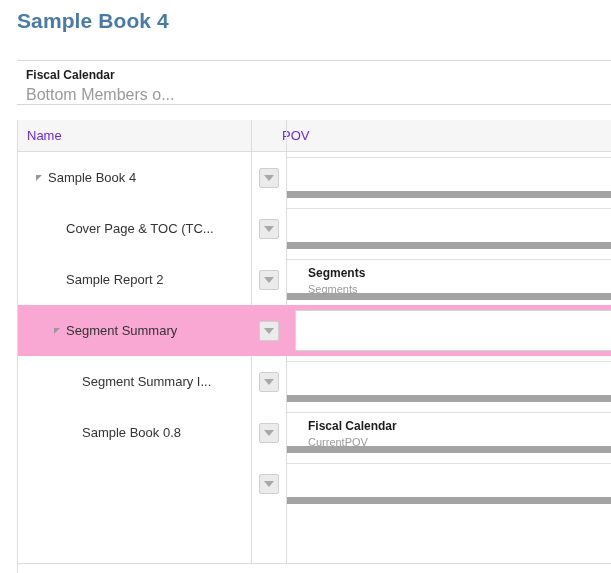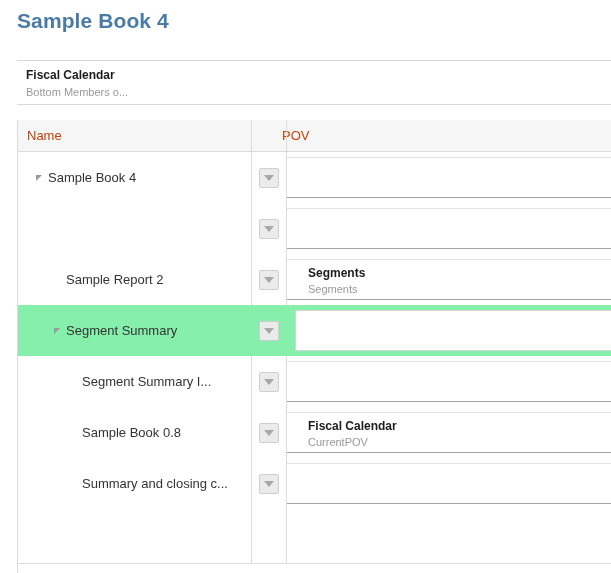--- a/index.html
+++ b/index.html
@@ -45,21 +45,21 @@
     top: 7px;
     font-size: 12px;
     font-weight: bold;
     color: #1c1c1c;
     white-space: nowrap;
   }
   .pov-band-sub {
     position: absolute;
     left: 9px;
     top: 25px;
-    font-size: 11px;
+    font-size: 16px;
     color: #9a9a9a;
     white-space: nowrap;
   }
 
   
   .grid {
     position: absolute;
     left: 17px;
     top: 120px;
     right: 0;
@@ -74,21 +74,21 @@
     right: 0;
     height: 32px;
     background: #f6f6f6;
     border-bottom: 1px solid #dcdcdc;
     box-sizing: border-box;
   }
   .grid-header .hcell {
     position: absolute;
     top: 8px;
     font-size: 13px;
-    color: #c2410c;
+    color: #6d28d9;
     white-space: nowrap;
   }
   .hcell-name { left: 9px; }
   .hcell-pov  { left: 264px; }
 
   .col-div-1 {
     position: absolute;
     left: 233px;
     top: 0;
     bottom: 10px;
@@ -116,21 +116,21 @@
     position: absolute;
     left: 0;
     top: 32px;
     right: 0;
   }
   .row {
     position: relative;
     height: 51px;
     box-sizing: border-box;
   }
-  .row.selected { background: #86efac; }
+  .row.selected { background: #f9a8d4; }
 
   
   .name-cell {
     position: absolute;
     left: 0;
     top: 0;
     width: 233px;
     height: 51px;
     display: flex;
     align-items: center;
@@ -196,21 +196,21 @@
     right: 0;
     height: 51px;
   }
   .pov-inner {
     position: absolute;
     left: 0;
     right: 0;
     top: 5px;
     bottom: 5px;
     border-top: 1px solid #e2e2e2;
-    border-bottom: 1px solid #a3a3a3;
+    border-bottom: 7px solid #a3a3a3;
     box-sizing: border-box;
   }
   .pov-title {
     position: absolute;
     left: 21px;
     top: 6px;
     font-size: 12px;
     font-weight: bold;
     color: #1c1c1c;
     white-space: nowrap;
@@ -263,20 +263,24 @@
         <div class="action-cell">
           <div class="dd-btn">
             <span class="dd-caret"></span>
           </div>
         </div>
         <div class="pov-cell">
           <div class="pov-inner"></div>
         </div>
       </div>
       <div class="row">
+        <div class="name-cell indent-1">
+          <span class="twisty-spacer"></span>
+          <span class="name-text">Cover Page &amp; TOC (TC...</span>
+        </div>
         <div class="action-cell">
           <div class="dd-btn">
             <span class="dd-caret"></span>
           </div>
         </div>
         <div class="pov-cell">
           <div class="pov-inner"></div>
         </div>
       </div>
       <div class="row">
@@ -335,24 +339,20 @@
           </div>
         </div>
         <div class="pov-cell">
           <div class="pov-inner">
             <div class="pov-title">Fiscal Calendar</div>
             <div class="pov-sub">CurrentPOV</div>
           </div>
         </div>
       </div>
       <div class="row">
-        <div class="name-cell indent-2">
-          <span class="twisty-spacer"></span>
-          <span class="name-text">Summary and closing c...</span>
-        </div>
         <div class="action-cell">
           <div class="dd-btn">
             <span class="dd-caret"></span>
           </div>
         </div>
         <div class="pov-cell">
           <div class="pov-inner"></div>
         </div>
       </div>
     </div>

